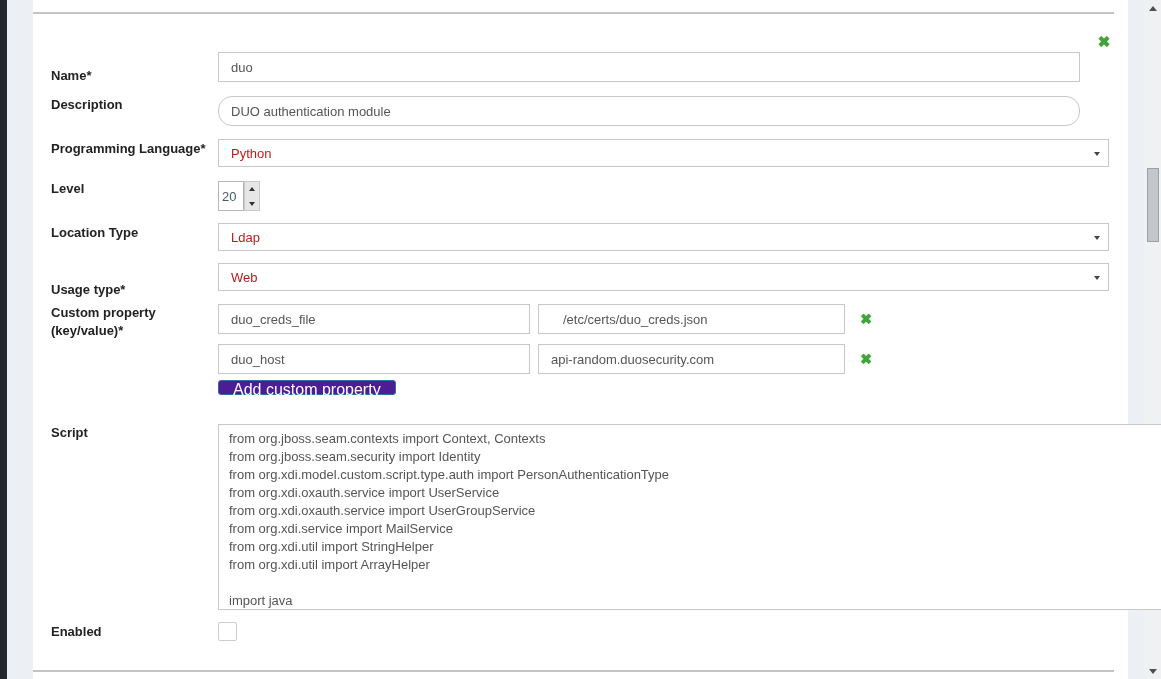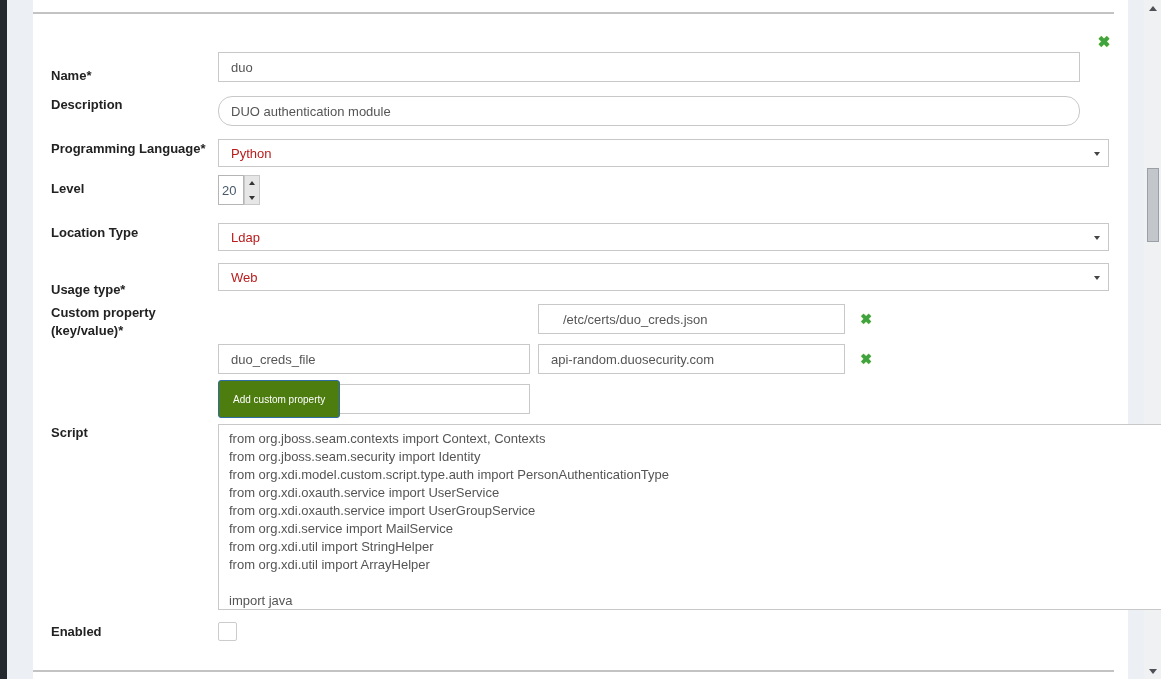--- a/index.html
+++ b/index.html
@@ -38,47 +38,47 @@
   }
   .sel{
     position:absolute;left:218px;width:891px;height:28px;box-sizing:border-box;
     border:1px solid #c8c8c8;background:#fff;color:#b91c1c;font-size:13px;
     display:flex;align-items:center;padding:0 12px;cursor:pointer;
   }
   .sel-caret{position:absolute;right:8px;top:12px;width:0;height:0;
     border-left:3.5px solid transparent;border-right:3.5px solid transparent;border-top:4px solid #444;}
 
   
-  #level-spinner{left:218px;top:175px;width:41px;height:24px;}
+  #level-spinner{left:218px;top:181px;width:41px;height:24px;}
   #level-input{position:absolute;left:0;top:0;width:26px;height:30px;box-sizing:border-box;
     border:1px solid #b5b5b5;color:#47596b;font-size:13px;padding:0 0 0 3px;outline:none;
     font-family:"Liberation Sans", sans-serif;}
   #level-buttons{position:absolute;left:26px;top:0;width:16px;height:30px;box-sizing:border-box;
     background:#e6e6e6;border:1px solid #c8c8c8;}
   .spin-btn{position:absolute;left:0;width:14px;height:14px;display:flex;align-items:center;justify-content:center;cursor:pointer;}
   #spin-up{top:0;}
   #spin-down{top:15px;}
   .mini-up{width:0;height:0;border-left:3px solid transparent;border-right:3px solid transparent;border-bottom:4px solid #333;}
   .mini-down{width:0;height:0;border-left:3px solid transparent;border-right:3px solid transparent;border-top:4px solid #333;}
 
   
-  .kv-key{left:218px;width:312px;margin-top:40px;}
+  .kv-key{left:218px;width:312px;}
   .kv-val{left:538px;width:307px;}
   .x-icon{position:absolute;left:858px;width:16px;height:16px;color:#3fa33f;
     font-size:14px;font-weight:bold;line-height:16px;text-align:center;cursor:pointer;
     text-shadow:0 0 1px #8bc34a;}
   #close-icon{position:absolute;left:1096px;top:34px;width:16px;height:16px;color:#3fa33f;
     font-size:15px;font-weight:bold;line-height:16px;text-align:center;cursor:pointer;
     text-shadow:0 0 1px #9acd32;}
 
   
   #add-custom-property-button{
-    position:absolute;left:218px;top:380px;height:38px;padding:0 14px;
-    background:#4d7c0f;border:1px solid #2e6da4;border-radius:3px;
-    color:#ffffff;font-size:10px;font-family:"Liberation Sans", sans-serif;cursor:pointer;
+    position:absolute;left:218px;top:380px;height:15px;padding:0 14px;
+    background:#4c1d95;border:1px solid #2e6da4;border-radius:3px;
+    color:#ffffff;font-size:16px;font-family:"Liberation Sans", sans-serif;cursor:pointer;
   }
 
   
   #script-box{
     position:absolute;left:218px;top:424px;width:1069px;height:186px;box-sizing:border-box;
     border:1px solid #c8c8c8;background:#fff;overflow:hidden;
   }
   #script-content{
     position:absolute;left:0;top:0;right:18px;bottom:0;
     padding:5px 6px 0 10px;color:#555;font-size:13px;line-height:18px;

